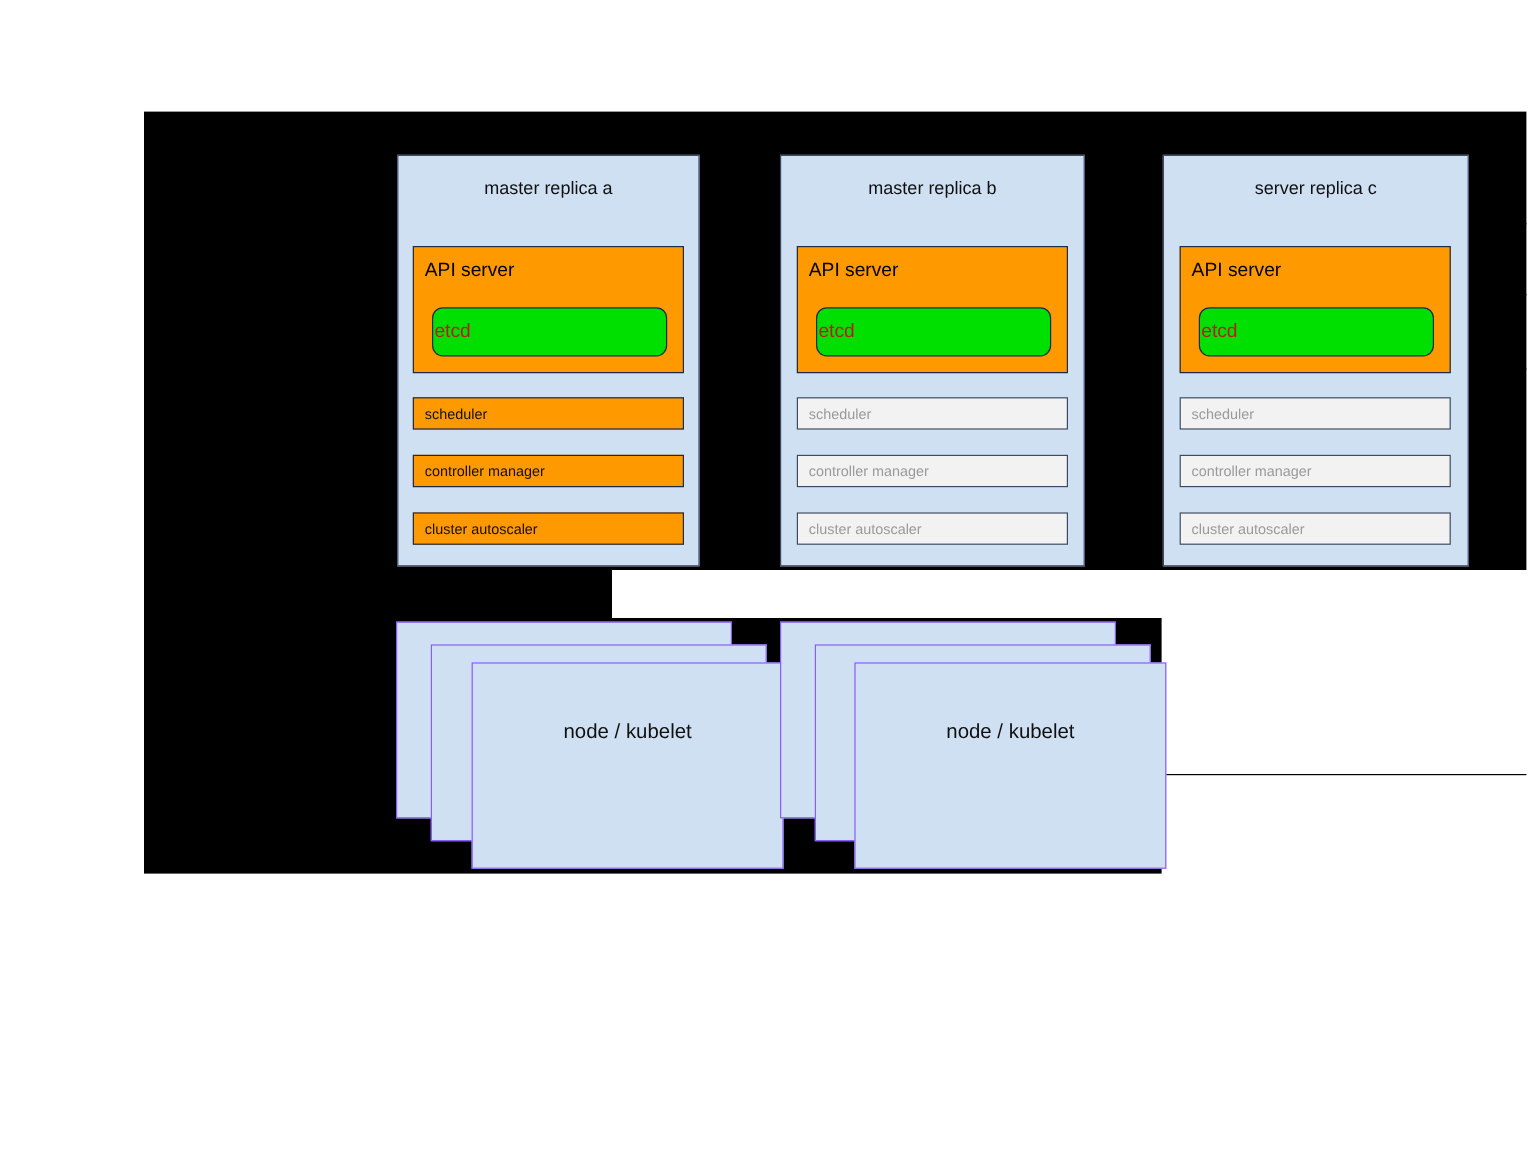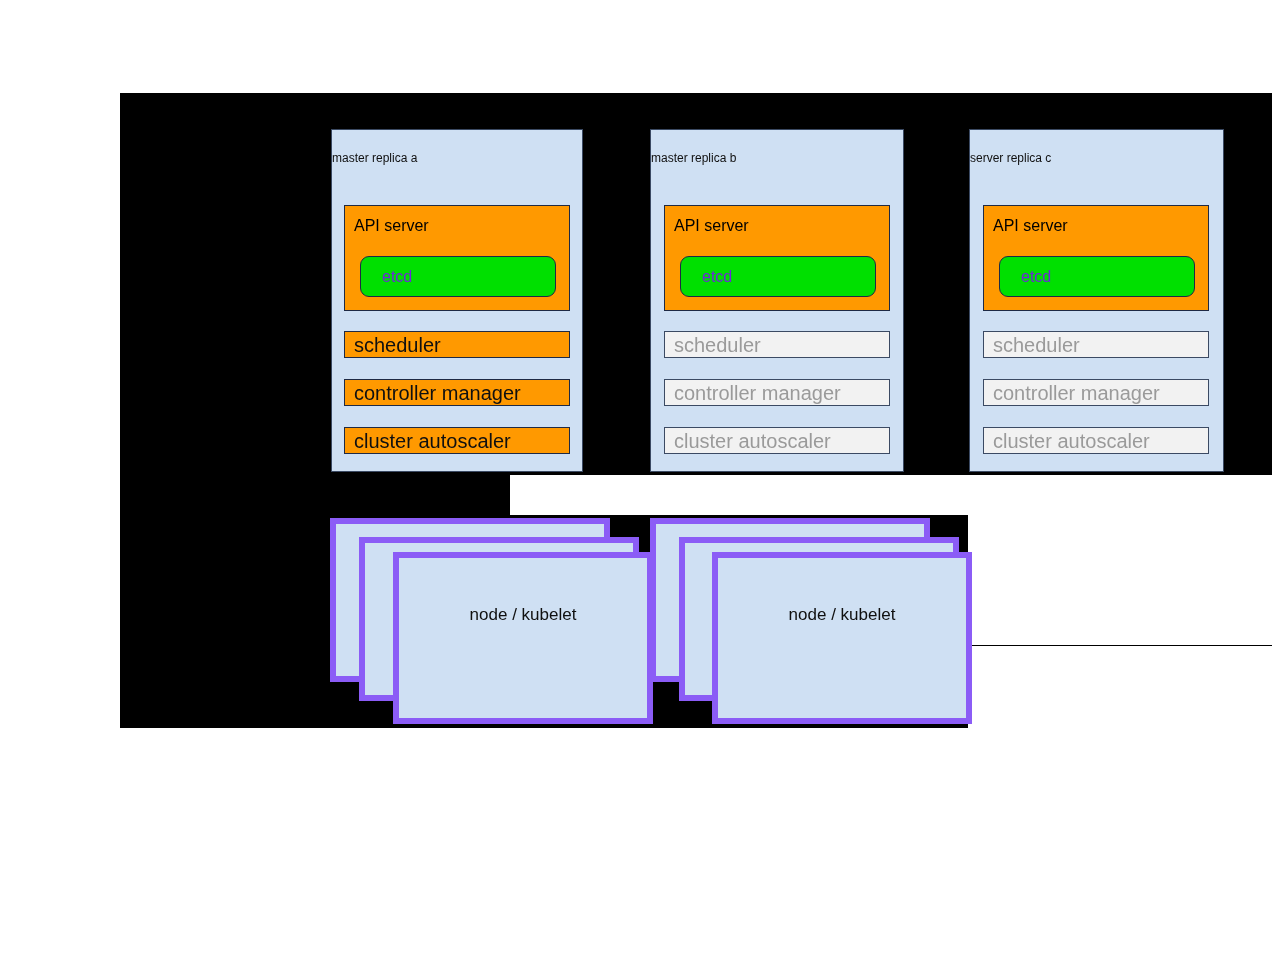--- a/index.html
+++ b/index.html
@@ -46,31 +46,32 @@
     position: absolute;
     background: #cfe0f3;
     border: 1px solid #3b4a63;
     box-sizing: border-box;
   }
   .replica-title {
     position: absolute;
     left: 0;
     top: 18px;
     width: 100%;
-    font-size: 12px;
+    text-align: center;
+    font-size: 15px;
     color: #101010;
     line-height: 20px;
   }
 
   
   .comp {
     position: absolute;
     box-sizing: border-box;
     border: 1px solid #2b3550;
-    font-size: 20px;
+    font-size: 12px;
     line-height: 1;
     color: #101010;
     display: flex;
     align-items: center;
     padding-left: 9px;
   }
   .comp.active {
     background: #ff9900;
     border-color: #1f2a44;
   }
@@ -95,32 +96,32 @@
     color: #000000;
     line-height: 1;
   }
   .etcd {
     position: absolute;
     box-sizing: border-box;
     background: #00e000;
     border: 1px solid #1f2a44;
     border-radius: 9px;
     font-size: 16px;
-    color: #6d28d9;
+    color: #b91c1c;
     display: flex;
     align-items: center;
-    padding-left: 21px;
+    padding-left: 1px;
   }
 
   
   .node-layer {
     position: absolute;
     box-sizing: border-box;
     background: #cfe0f3;
-    border: 6px solid #8b5cf6;
+    border: 1px solid #8b5cf6;
   }
   .node-label {
     position: absolute;
     left: 0;
     width: 100%;
     text-align: center;
     font-size: 17px;
     color: #101010;
     line-height: 20px;
   }

